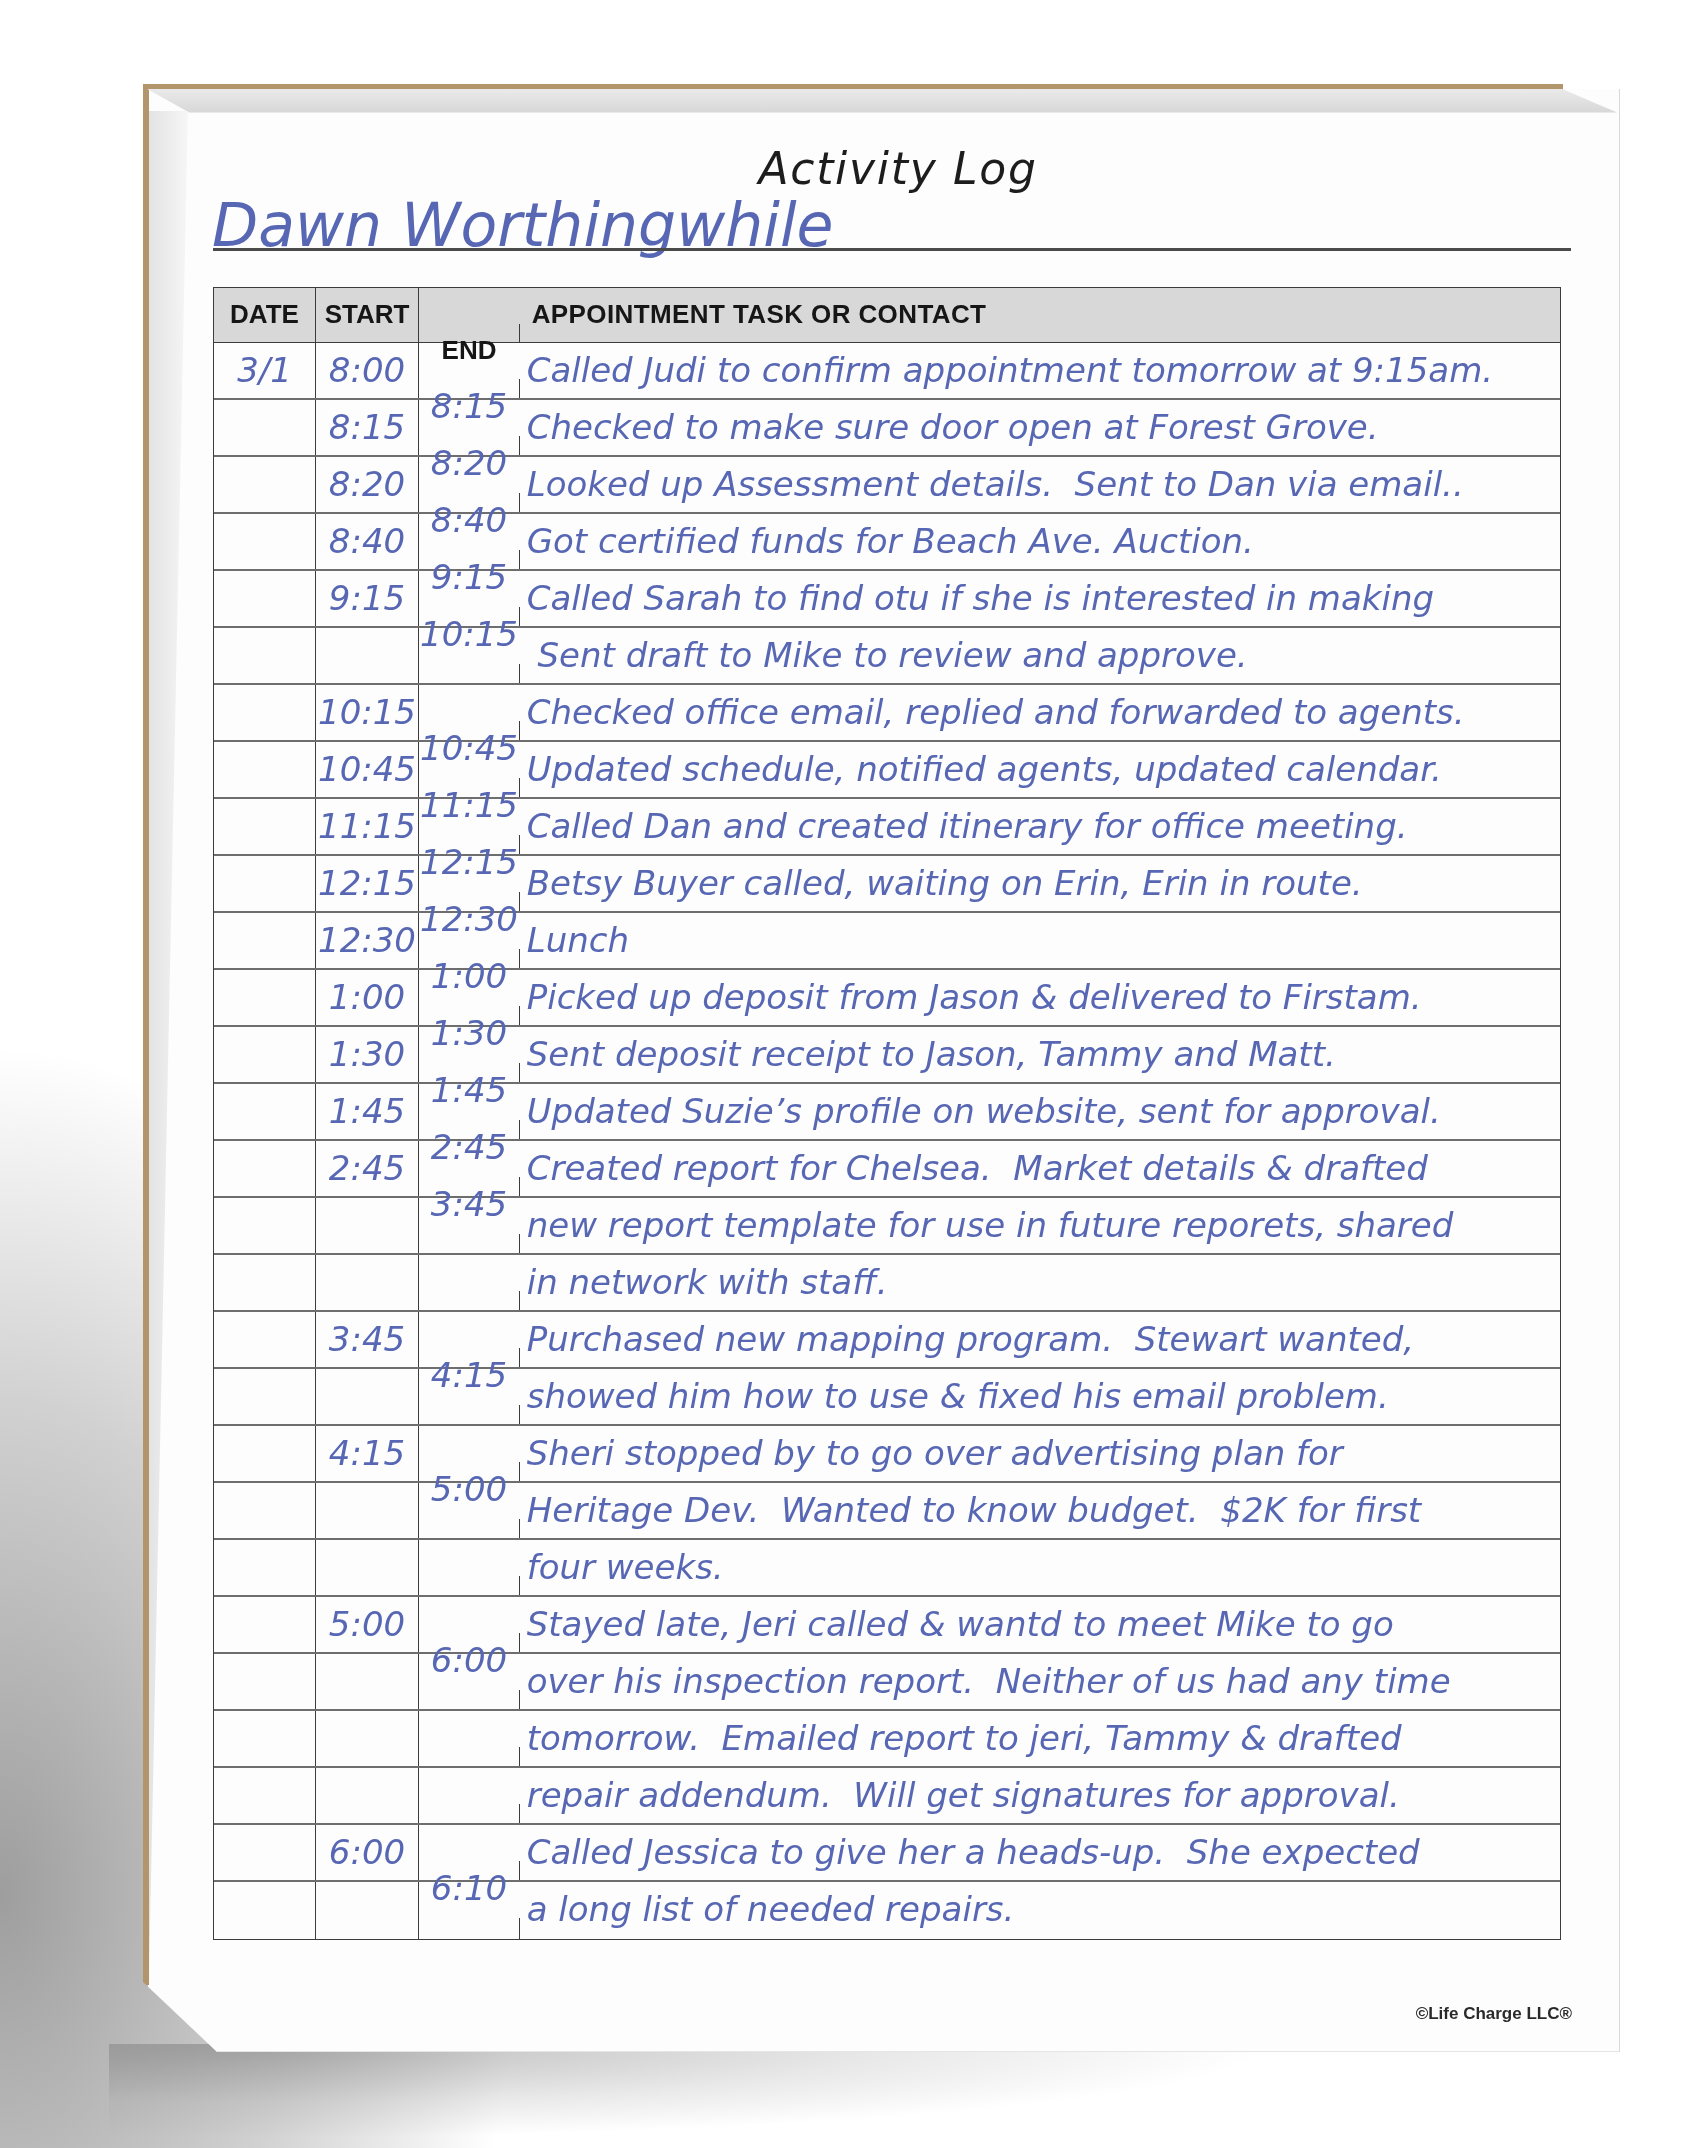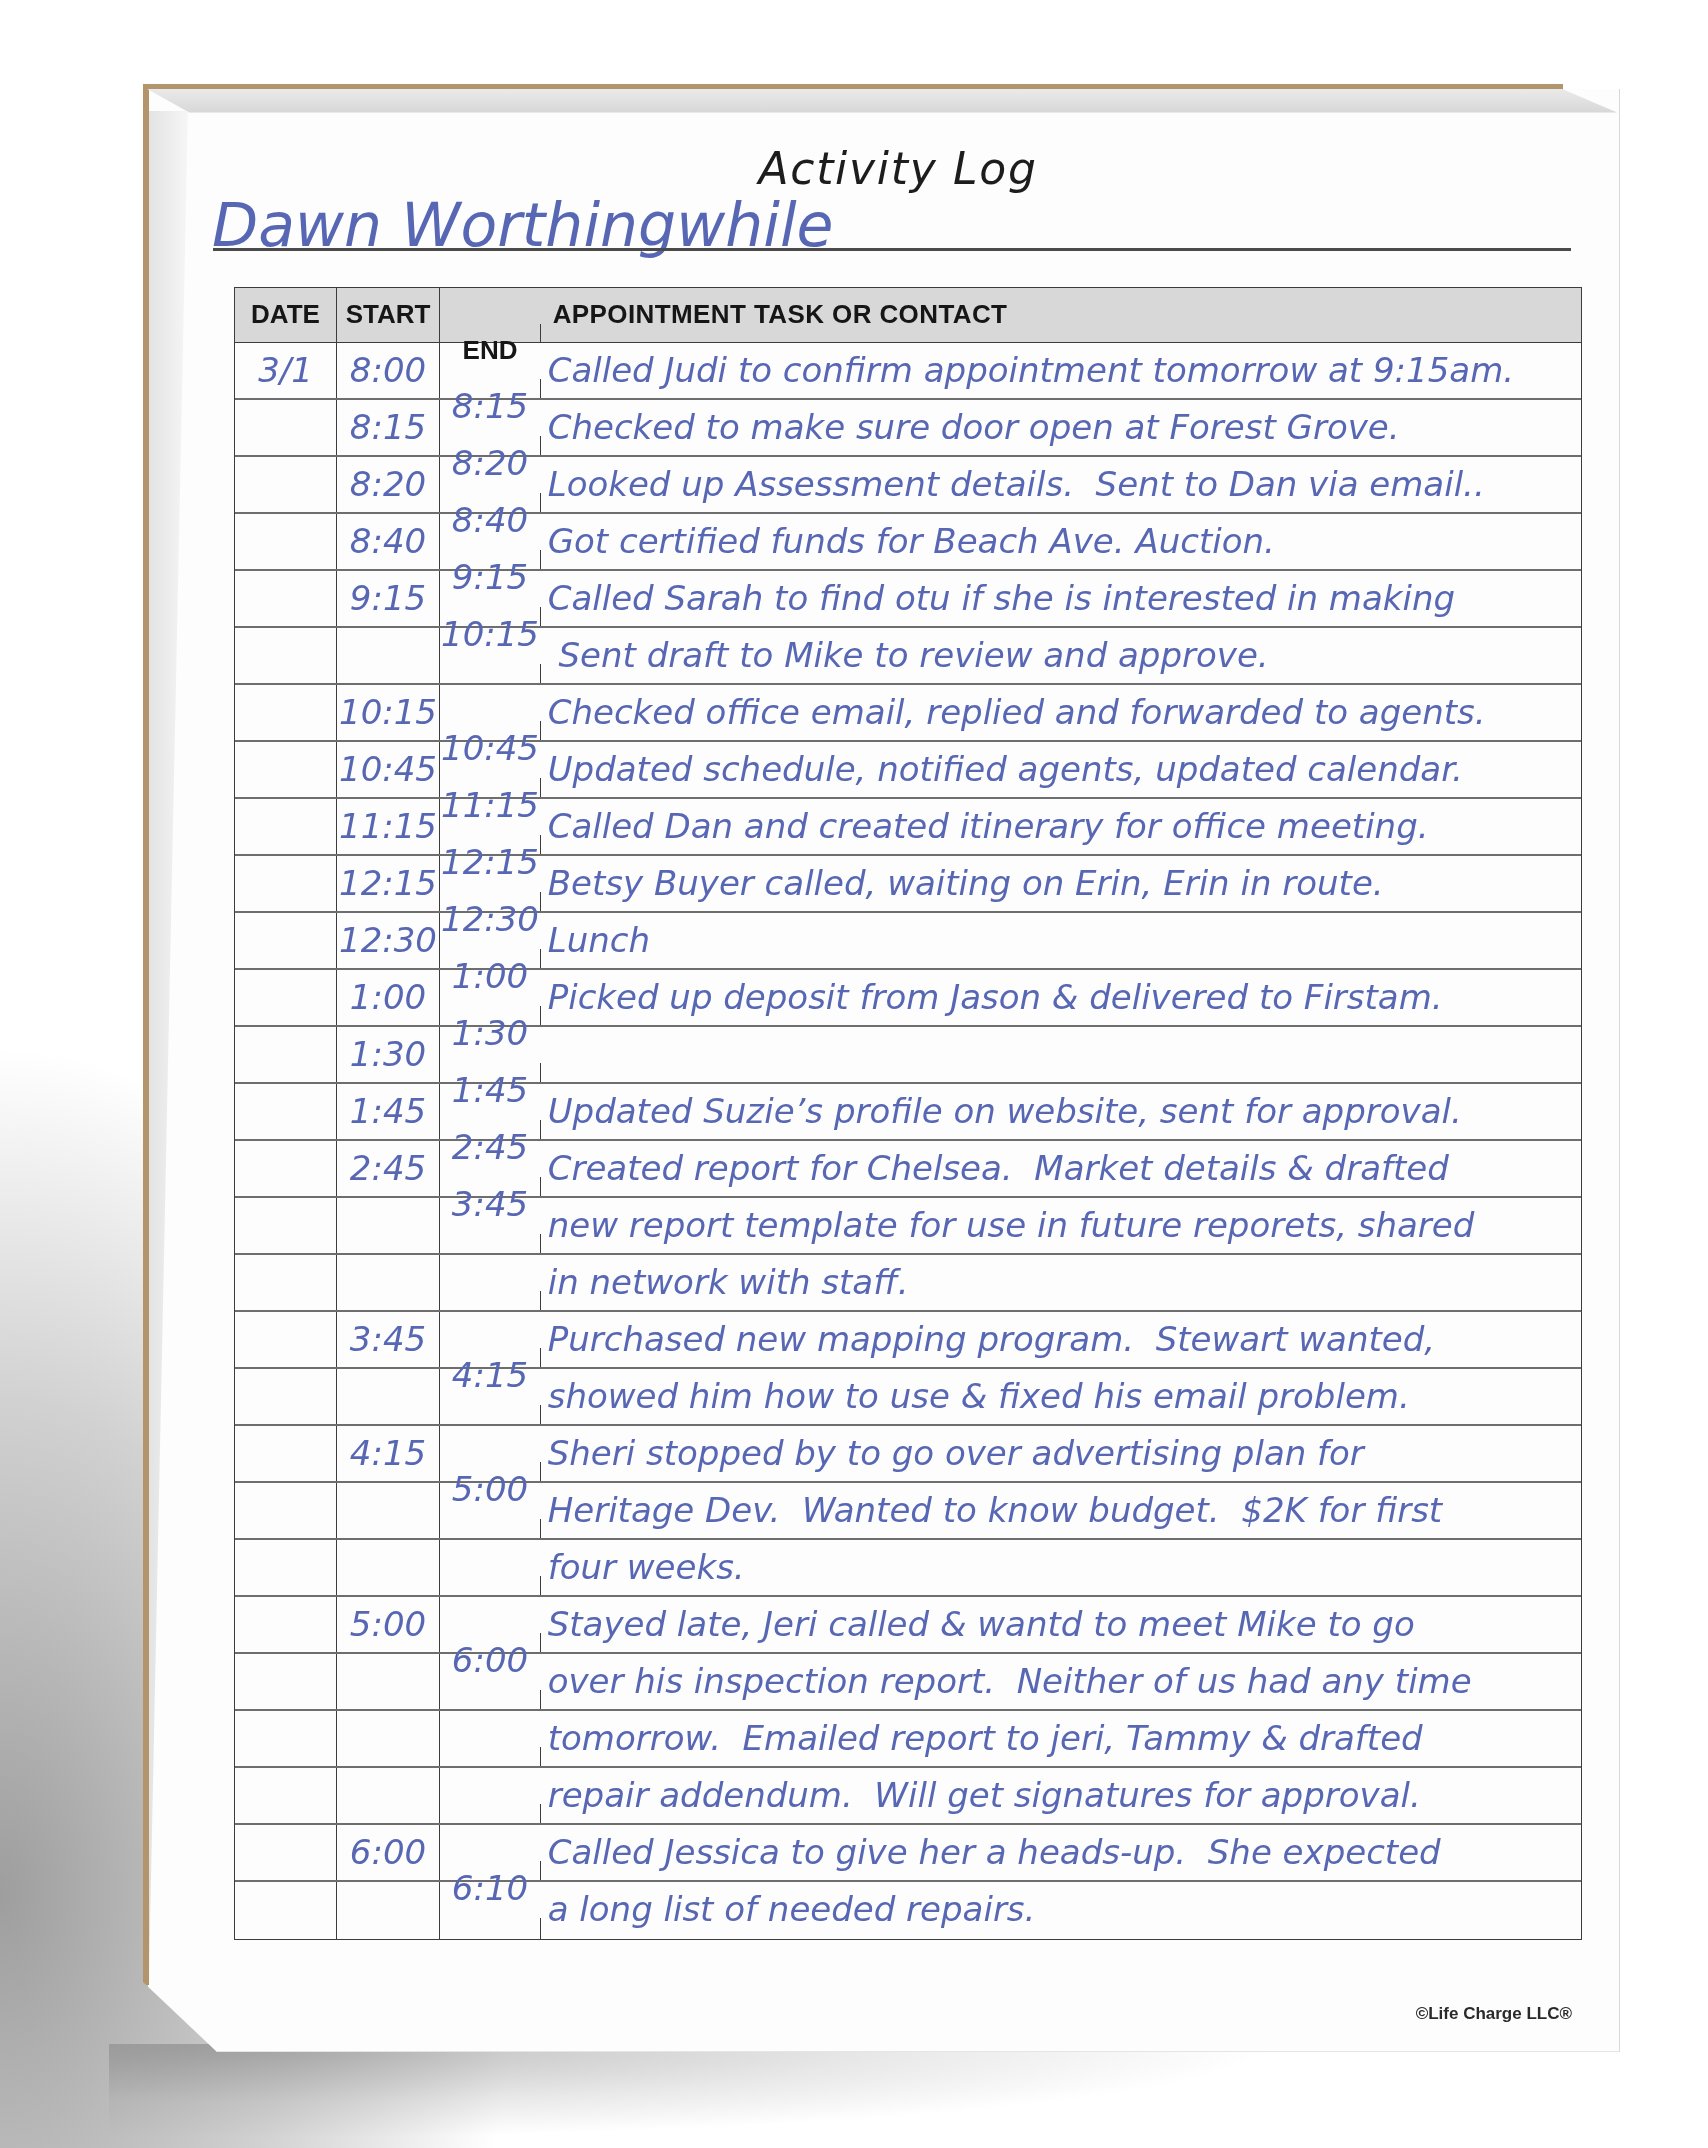--- a/index.html
+++ b/index.html
@@ -29,21 +29,21 @@
     background:linear-gradient(to right,#e3e3e3,#f6f6f6);
     clip-path:polygon(0 0, 100% 0, 0 100%); }
 
   
   .hwfont { font-family:"DejaVu Sans", sans-serif; font-style:italic; }
   .title { position:absolute; left:81px; top:52px; width:1348px; height:65px; text-align:center;
     font-size:44px; line-height:65px; color:#1d1d1d; letter-spacing:1.7px; }
   .name { position:absolute; left:69px; top:106px; font-size:60px; color:var(--ink-blue,#5767b4); white-space:pre; }
   .name-line { position:absolute; left:70px; top:164px; width:1358px; height:3.4px; background:#4a4a4a; }
 
-  .table { position:absolute; left:91px; top:203px; width:1348px; border:1.7px solid #3c3c3c; background:transparent; }
+  .table { position:absolute; left:70px; top:203px; width:1348px; border:1.7px solid #3c3c3c; background:transparent; }
   .thead { display:flex; height:55px; background:var(--header-bg,#d8d8d8); border-bottom:1.7px solid #3c3c3c; }
   .th { font-weight:bold; font-size:26px; color:#161616; line-height:52px; }
   .c-date { width:102px; } .c-start { width:103px; } .c-end { width:101px;margin-top:36px; } .c-task { flex:1; }
   .col-line { border-right:1.7px solid #3c3c3c; }
   .th.c-date, .th.c-start, .th.c-end { text-align:center; }
   .th.c-task { padding-left:11.7px; letter-spacing:0.4px; }
   .tr { display:flex; height:57px; border-bottom:2.5px solid #6e6e6e; }
   .tr:last-child { border-bottom:none; }
   .td { font-size:34px; line-height:55px; color:var(--ink-blue,#5767b4); }
   .td.c-date, .td.c-start, .td.c-end { text-align:center; white-space:nowrap; }
@@ -160,20 +160,21 @@
     <div class="td c-date col-line hwfont"></div>
     <div class="td c-start col-line hwfont">1:00</div>
     <div class="td c-end col-line hwfont">1:30</div>
     <div class="td c-task hwfont">Picked up deposit from Jason &amp; delivered to Firstam.</div>
   </div>
 
   <div class="tr">
     <div class="td c-date col-line hwfont"></div>
     <div class="td c-start col-line hwfont">1:30</div>
     <div class="td c-end col-line hwfont">1:45</div>
+    <div class="td c-task hwfont">Sent deposit receipt to Jason, Tammy and Matt.</div>
   </div>
 
   <div class="tr">
     <div class="td c-date col-line hwfont"></div>
     <div class="td c-start col-line hwfont">1:45</div>
     <div class="td c-end col-line hwfont">2:45</div>
     <div class="td c-task hwfont">Updated Suzie’s profile on website, sent for approval.</div>
   </div>
 
   <div class="tr">

